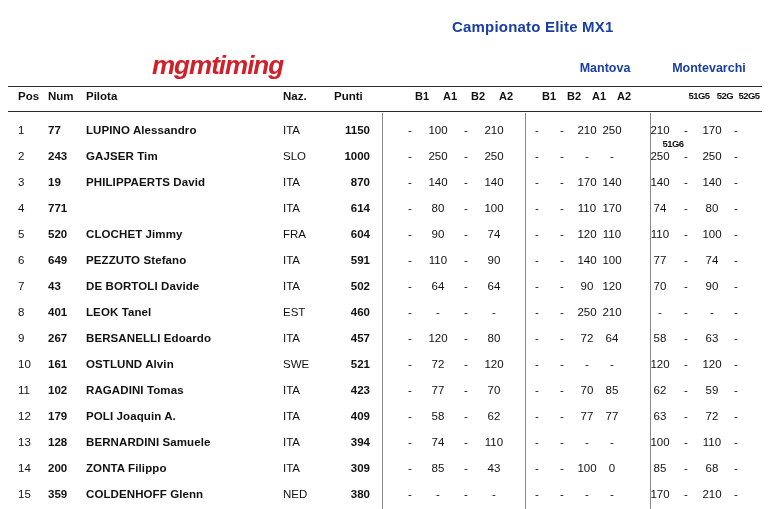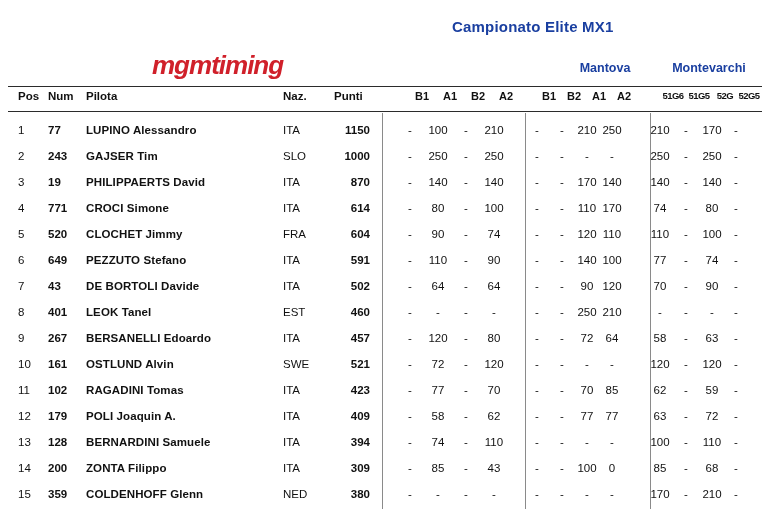--- a/index.html
+++ b/index.html
@@ -165,21 +165,21 @@
     <div class="hdr-sub" style="left:410px;width:24px;">B1</div>
     <div class="hdr-sub" style="left:438px;width:24px;">A1</div>
     <div class="hdr-sub" style="left:466px;width:24px;">B2</div>
     <div class="hdr-sub" style="left:494px;width:24px;">A2</div>
 
     <div class="hdr-sub" style="left:537px;width:24px;">B1</div>
     <div class="hdr-sub" style="left:562px;width:24px;">B2</div>
     <div class="hdr-sub" style="left:587px;width:24px;">A1</div>
     <div class="hdr-sub" style="left:612px;width:24px;">A2</div>
 
-    <div class="hdr-sub tight" style="left:660px;width:26px;">51G6</div>
+    <div class="hdr-sub tight" style="left:660px;width:26px;margin-top:48px;">51G6</div>
     <div class="hdr-sub tight" style="left:686px;width:26px;">51G5</div>
     <div class="hdr-sub tight" style="left:712px;width:26px;">52G</div>
     <div class="hdr-sub tight" style="left:736px;width:26px;">52G5</div>
   </div>
 
   <div class="vline" id="vline-0"></div>
   <div class="vline" id="vline-1"></div>
   <div class="vline" id="vline-2"></div>
 
   <div id="rows-container">
@@ -236,21 +236,20 @@
         <div class="score" style="left:575px;width:24px;">170</div>
         <div class="score" style="left:600px;width:24px;">140</div>
         <div class="score" style="left:647px;width:26px;">140</div>
         <div class="score" style="left:673px;width:26px;">-</div>
         <div class="score" style="left:699px;width:26px;">140</div>
         <div class="score" style="left:723px;width:26px;">-</div>
       </div>
       <div class="row" style="top: 195px;">
         <div class="cell c-pos">4</div>
         <div class="cell c-num">771</div>
-        <div class="cell c-pilot">CROCI Simone</div>
         <div class="cell c-naz">ITA</div>
         <div class="cell c-punti">614</div>
         <div class="score" style="left:398px;width:24px;">-</div>
         <div class="score" style="left:426px;width:24px;">80</div>
         <div class="score" style="left:454px;width:24px;">-</div>
         <div class="score" style="left:482px;width:24px;">100</div>
         <div class="score" style="left:525px;width:24px;">-</div>
         <div class="score" style="left:550px;width:24px;">-</div>
         <div class="score" style="left:575px;width:24px;">110</div>
         <div class="score" style="left:600px;width:24px;">170</div>

